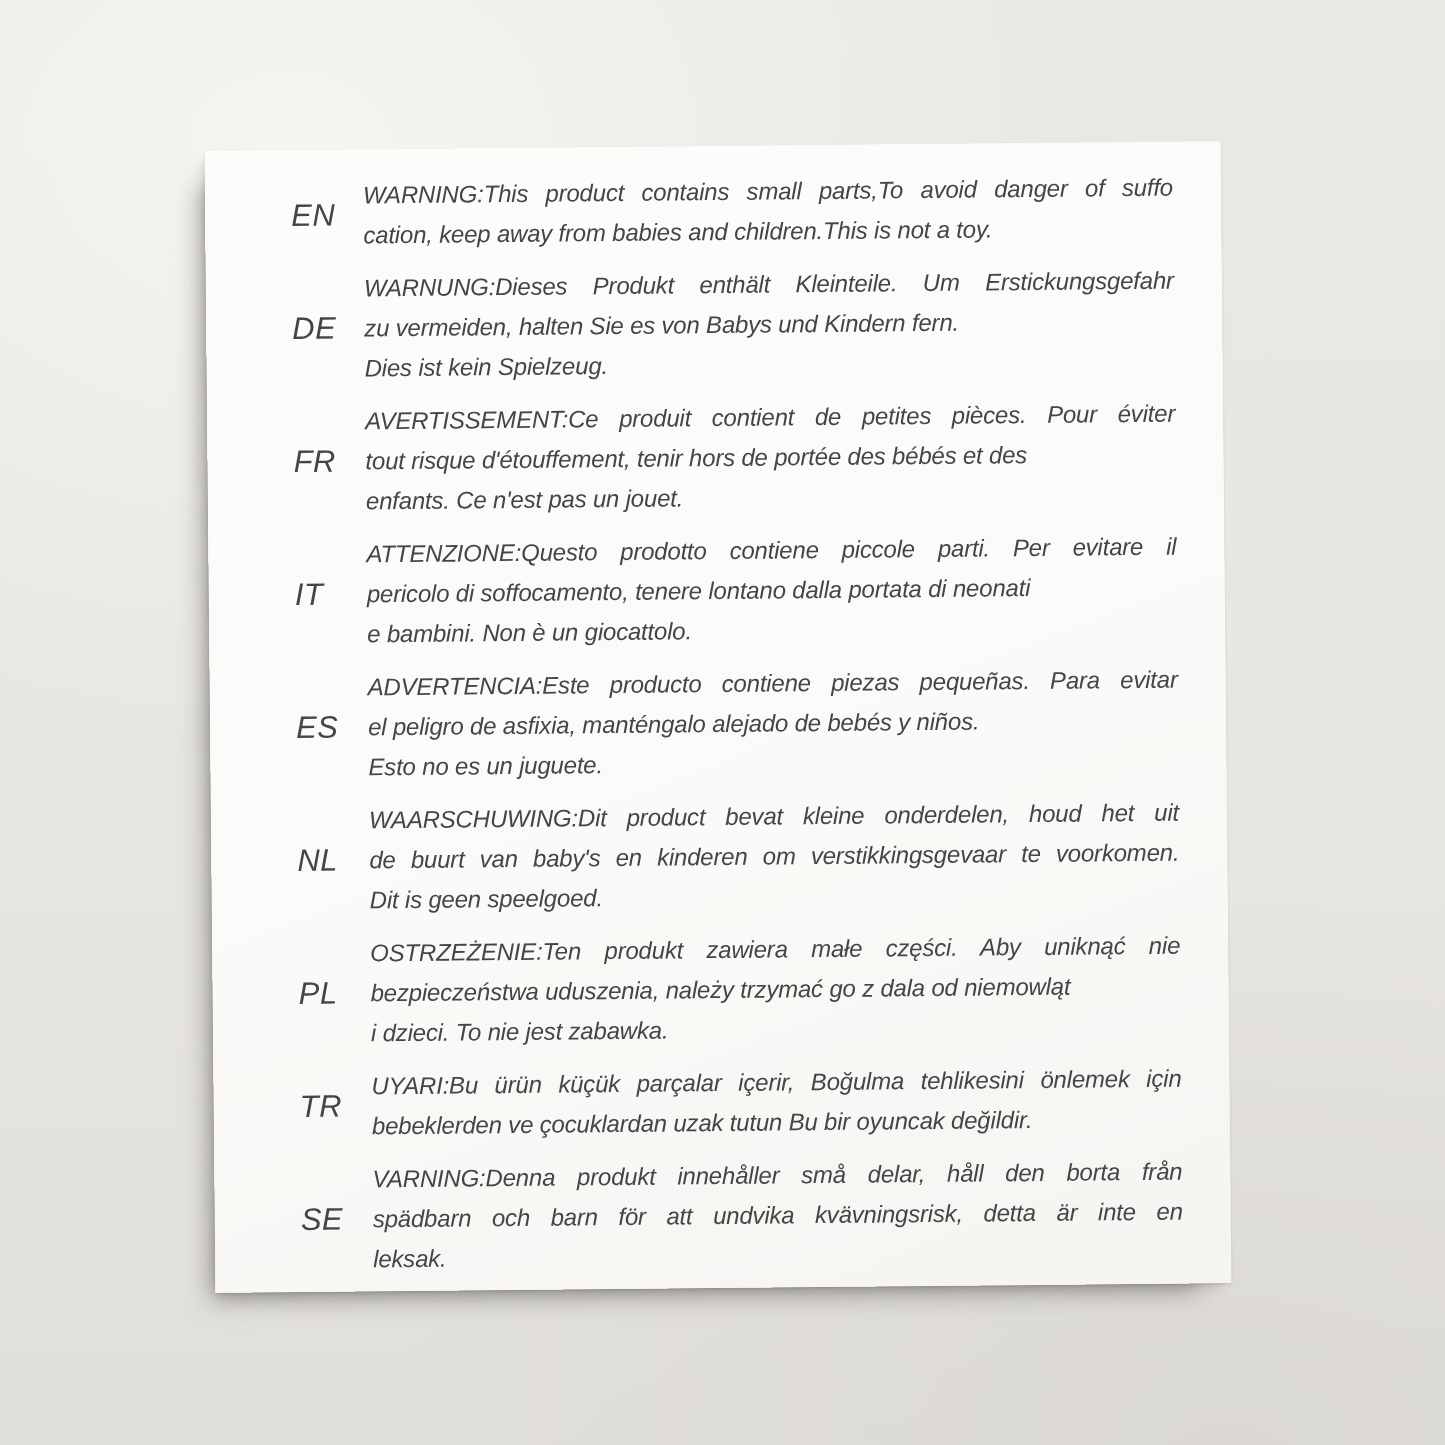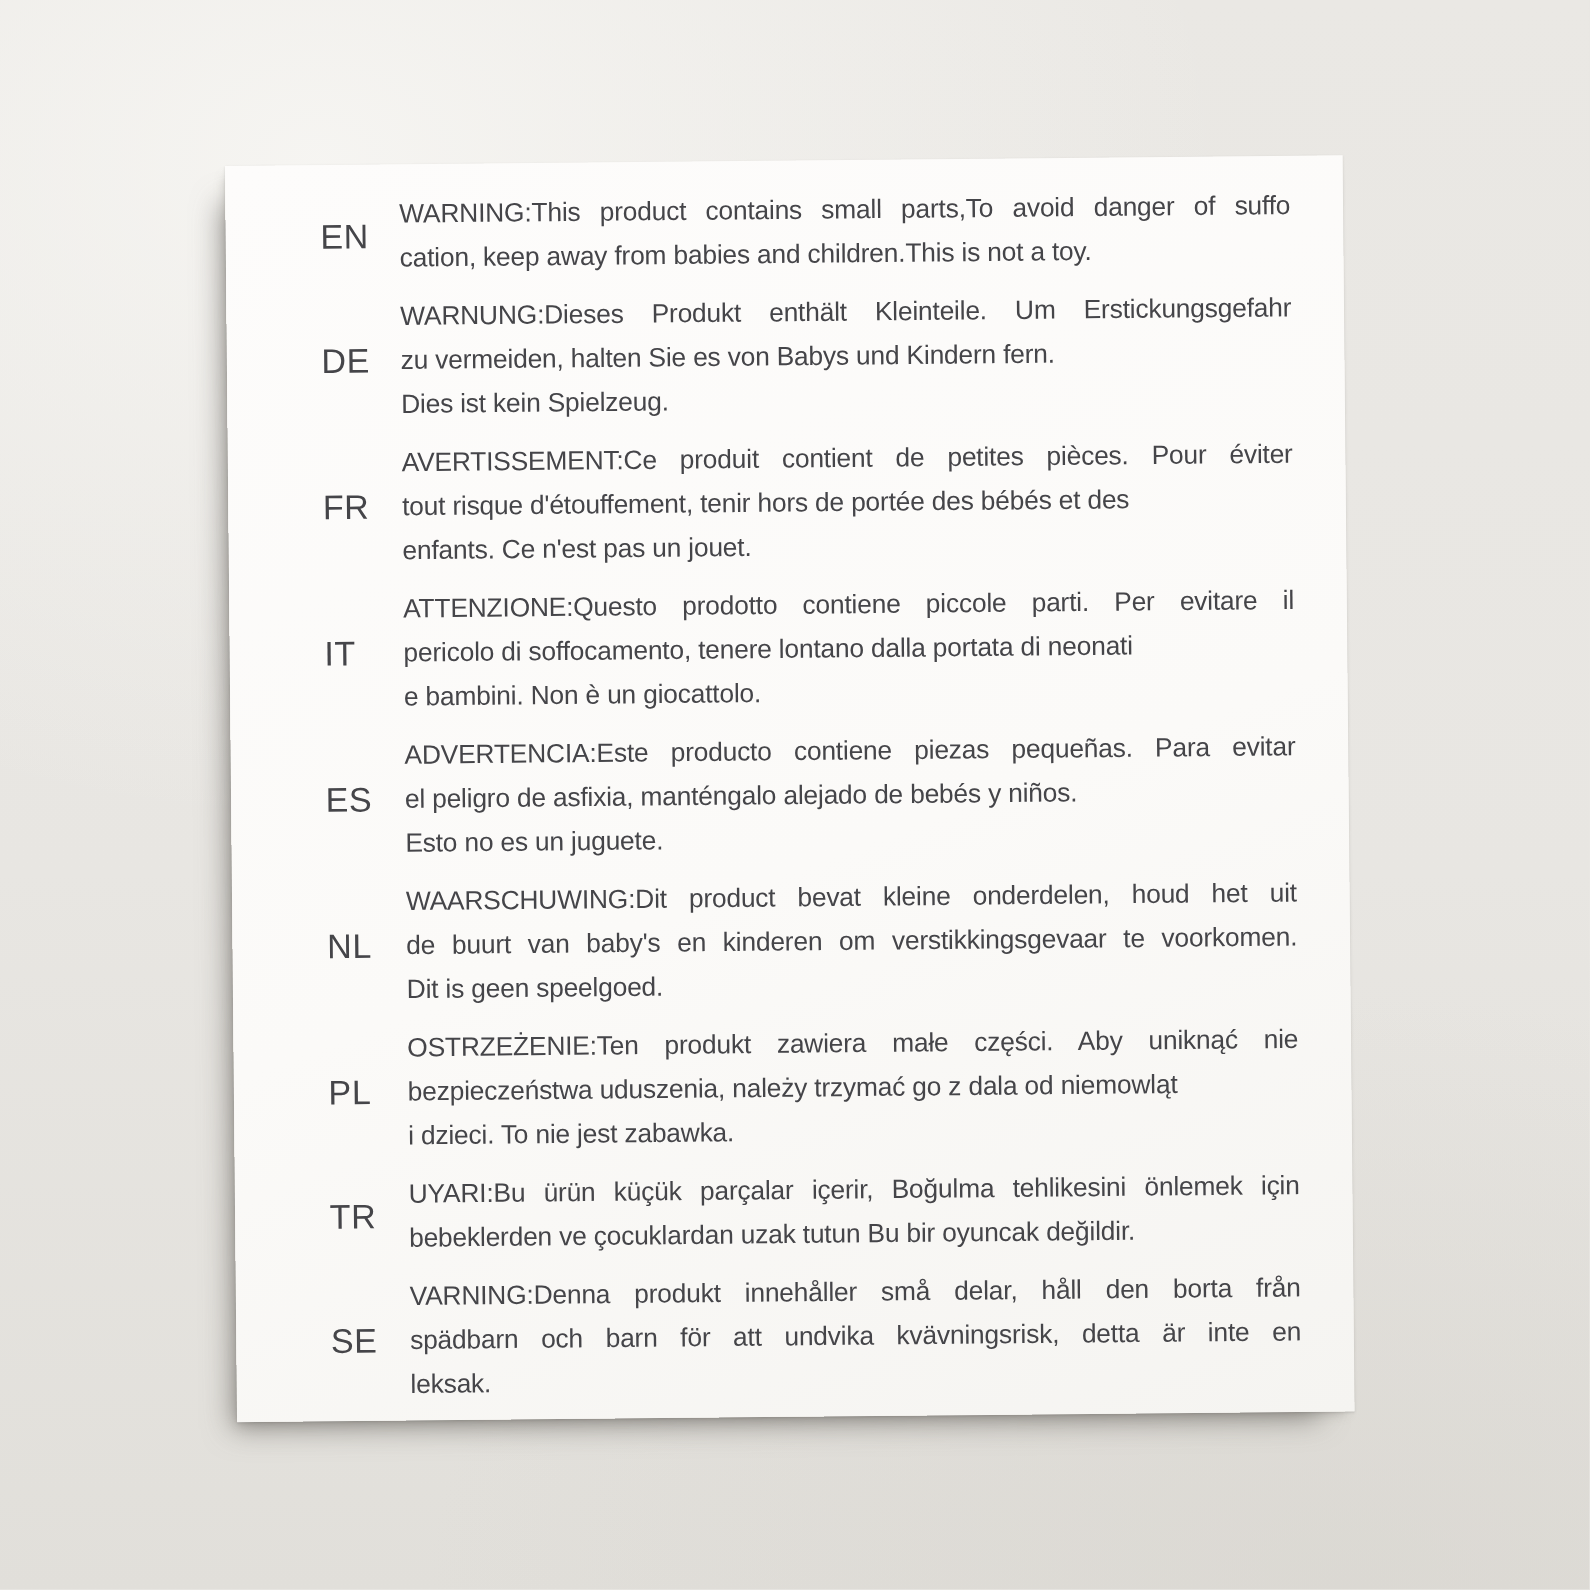--- a/index.html
+++ b/index.html
@@ -7,20 +7,21 @@
     width:1445px;height:1445px;overflow:hidden;
     font-family:"Liberation Sans",sans-serif;
     background:var(--bg,#e9e7e3);
   }
   .scene{
     position:relative;width:1445px;height:1445px;
     background:
       radial-gradient(1500px 1100px at 20% 10%, rgba(247,246,243,.9) 0%, rgba(247,246,243,0) 55%),
       radial-gradient(1400px 900px at 85% 100%, rgba(214,211,205,.55) 0%, rgba(214,211,205,0) 60%),
       linear-gradient(180deg,#eae8e4 0%,#e8e6e2 55%,#e1dfda 100%);
+    font-style: italic;
   }
   .paper{
     position:absolute;left:210px;top:146px;width:1016px;height:1142px;
     background:linear-gradient(160deg,#fdfcfb 0%,#fbfaf8 55%,#f5f4f1 100%);
     transform:rotate(-0.55deg);
     box-shadow:
       -18px 20px 26px -14px rgba(96,93,88,.6),
       -4px 6px 10px -4px rgba(120,117,112,.35),
       0 1px 2px rgba(130,127,122,.3);
   }

